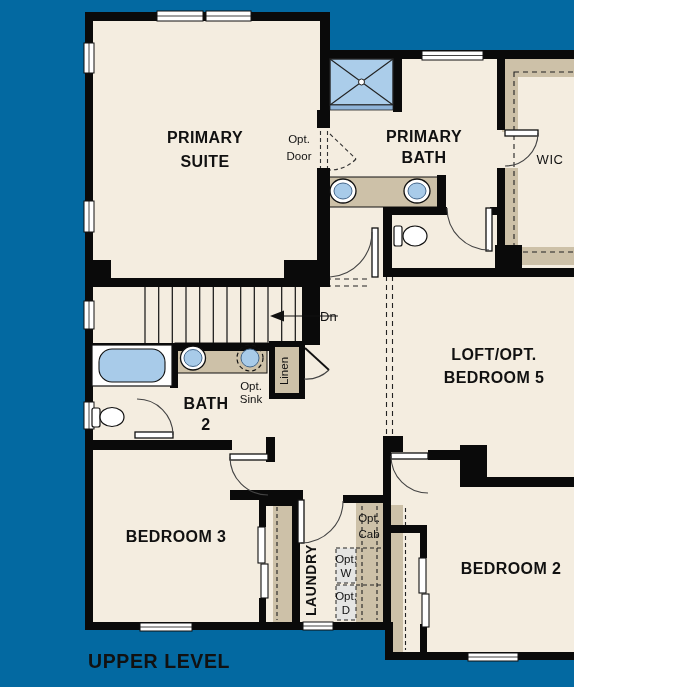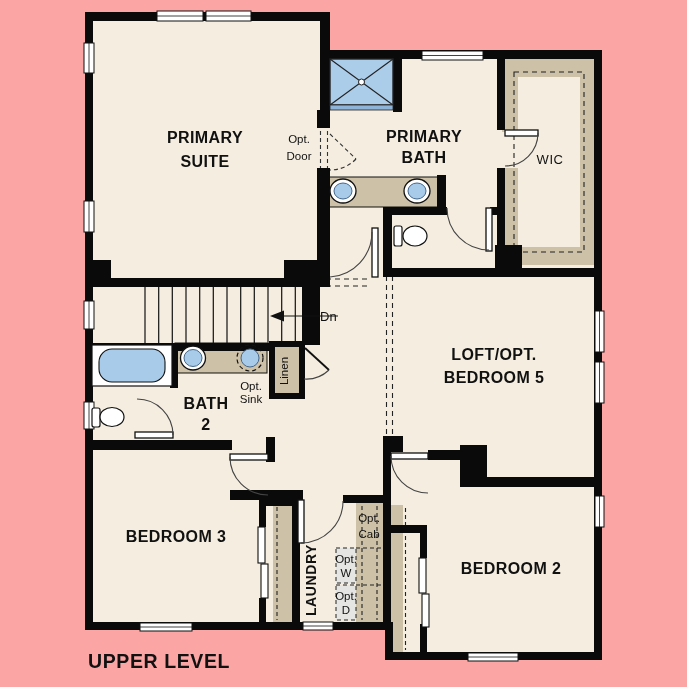--- a/index.html
+++ b/index.html
@@ -1,16 +1,16 @@
 <!DOCTYPE html>
 <html><head>
 <meta charset="utf-8">
 <style>
   html,body{margin:0;padding:0;background:#ffffff;}
-  .stage{position:relative;width:687px;height:687px;background:#fca5a5;overflow:hidden;
+  .stage{position:relative;width:574px;height:687px;background:#0369a1;overflow:hidden;
          font-family:"Liberation Sans", sans-serif;}
   svg{position:absolute;left:0;top:0;}
   text{fill:#111;}
   .room-label{font-size:16px;font-weight:bold;letter-spacing:.4px;}
   .small-label{font-size:11.5px;font-weight:normal;}
   .wic-label{font-size:13px;font-weight:normal;letter-spacing:.5px;}
   .dn-label{font-size:13px;font-weight:normal;}
   .laundry-label{font-size:14px;font-weight:bold;letter-spacing:.6px;}
   .linen-label{font-size:11.5px;font-weight:normal;}
   .caption{font-size:19.5px;font-weight:bold;letter-spacing:.6px;}

